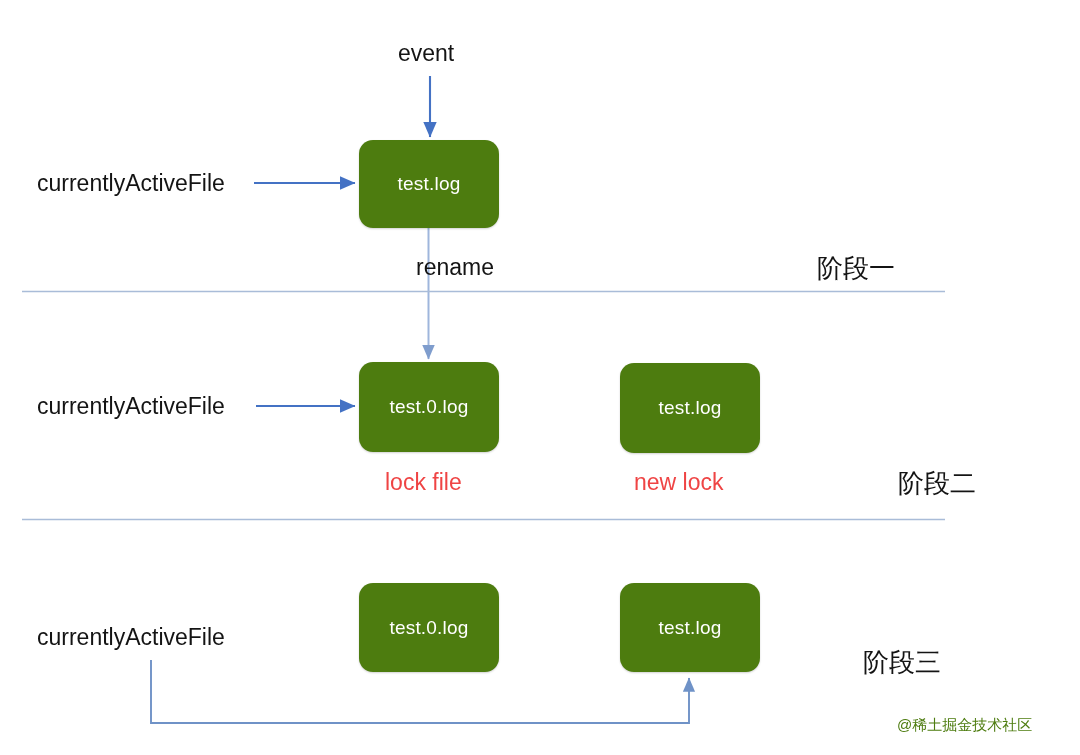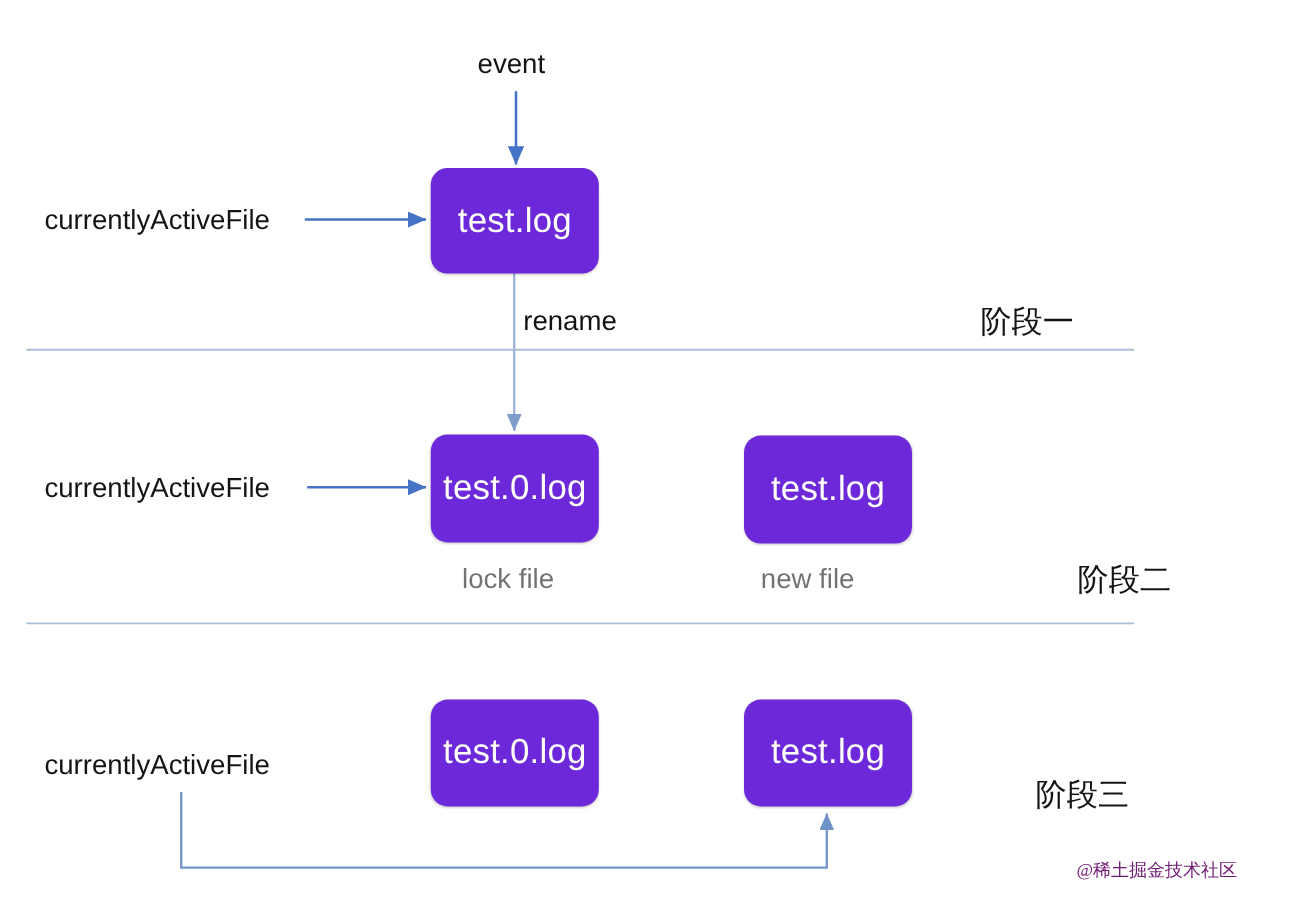--- a/index.html
+++ b/index.html
@@ -21,61 +21,61 @@
     position: absolute;
     left: 0;
     top: 0;
     width: 1080px;
     height: 755px;
     pointer-events: none;
   }
   .node-box {
     position: absolute;
     box-sizing: border-box;
-    background: #6d28d9;
+    background: #4d7c0f;
     border-radius: 14px;
     display: flex;
     align-items: center;
     justify-content: center;
     color: #ffffff;
-    font-size: 29px;
+    font-size: 19px;
     letter-spacing: 0.2px;
     box-shadow: 0 1px 2px rgba(0,0,0,0.18);
   }
   .plain-label {
     position: absolute;
     color: #141414;
     font-size: 23px;
     white-space: nowrap;
   }
   .stage-label {
     position: absolute;
     color: #141414;
     font-size: 26px;
     white-space: nowrap;
     font-family: "DejaVu Sans", "Liberation Sans", sans-serif;
   }
   .caption-label {
     position: absolute;
-    color: #737373;
+    color: #ef4444;
     font-size: 23px;
     white-space: nowrap;
   }
   .edge-label {
     position: absolute;
     color: #141414;
     font-size: 23px;
     white-space: nowrap;
   }
   .watermark {
     position: absolute;
-    color: #701a75;
+    color: #4d7c0f;
     font-size: 15px;
     white-space: nowrap;
-    font-family: Liberation Serif, serif;
+    font-family: Liberation Sans, sans-serif;
   }
 </style>
 </head>
 <body>
 
 <div id="canvas">
 
   <svg class="svg-layer" viewBox="0 0 1080 755" xmlns="http://www.w3.org/2000/svg">
     <defs>
       <marker id="ah-dark" markerWidth="9" markerHeight="9" refX="7.2" refY="3.2" orient="auto" markerUnits="strokeWidth">
@@ -113,33 +113,33 @@
       <path d="M151,660 L151,723 L689,723 L689,678" fill="none" stroke="#6f92c7" stroke-width="1.9" marker-end="url(#ah-pale)"></path>
     </g>
   </svg>
 
   <div class="plain-label" style="left:398px; top:40px;">event</div>
 
   <div class="plain-label" style="left:37px; top:170px;">currentlyActiveFile</div>
 
   <div class="node-box" style="left:359px; top:140px; width:140px; height:88px;">test.log</div>
 
-  <div class="edge-label" style="left:436px; top:254px;">rename</div>
+  <div class="edge-label" style="left:416px; top:254px;">rename</div>
 
   <div class="stage-label" style="left:817px; top:251px;">阶段一</div>
 
   <div class="plain-label" style="left:37px; top:393px;">currentlyActiveFile</div>
 
   <div class="node-box" style="left:359px; top:362px; width:140px; height:90px;">test.0.log</div>
 
   <div class="node-box" style="left:620px; top:363px; width:140px; height:90px;">test.log</div>
 
   <div class="caption-label" style="left:385px; top:469px;">lock file</div>
 
-  <div class="caption-label" style="left:634px; top:469px;">new file</div>
+  <div class="caption-label" style="left:634px; top:469px;">new lock</div>
 
   <div class="stage-label" style="left:898px; top:466px;">阶段二</div>
 
   <div class="plain-label" style="left:37px; top:624px;">currentlyActiveFile</div>
 
   <div class="node-box" style="left:359px; top:583px; width:140px; height:89px;">test.0.log</div>
 
   <div class="node-box" style="left:620px; top:583px; width:140px; height:89px;">test.log</div>
 
   <div class="stage-label" style="left:863px; top:645px;">阶段三</div>

